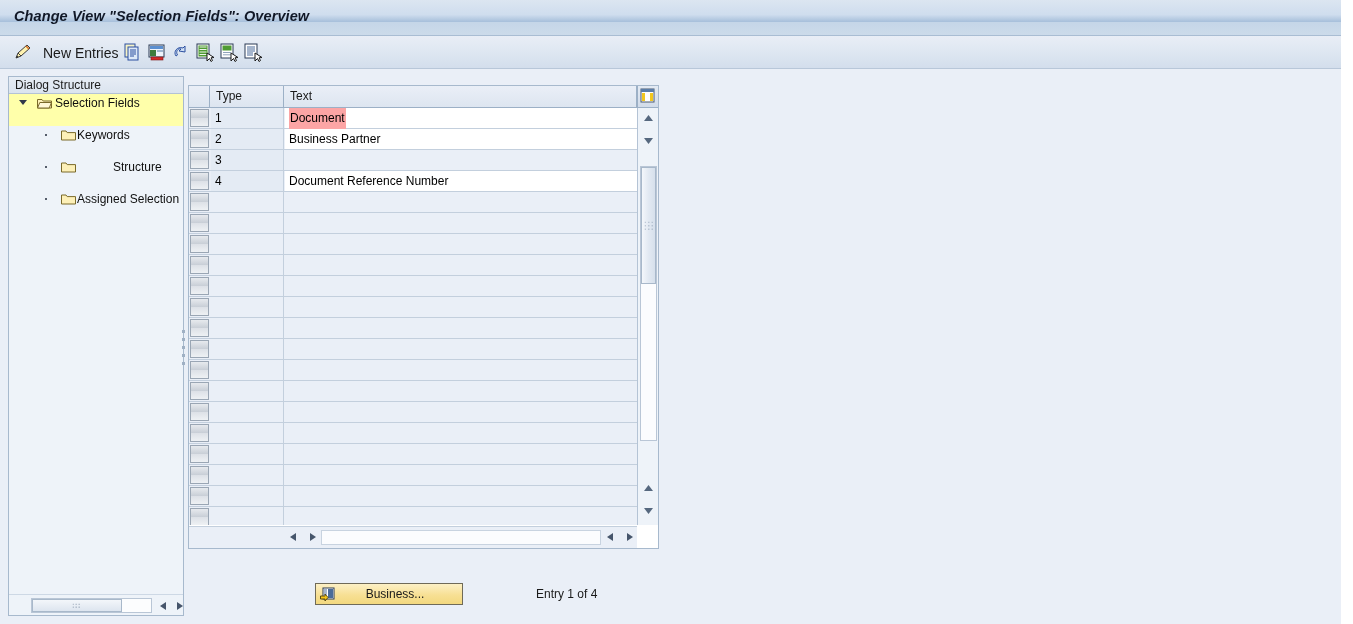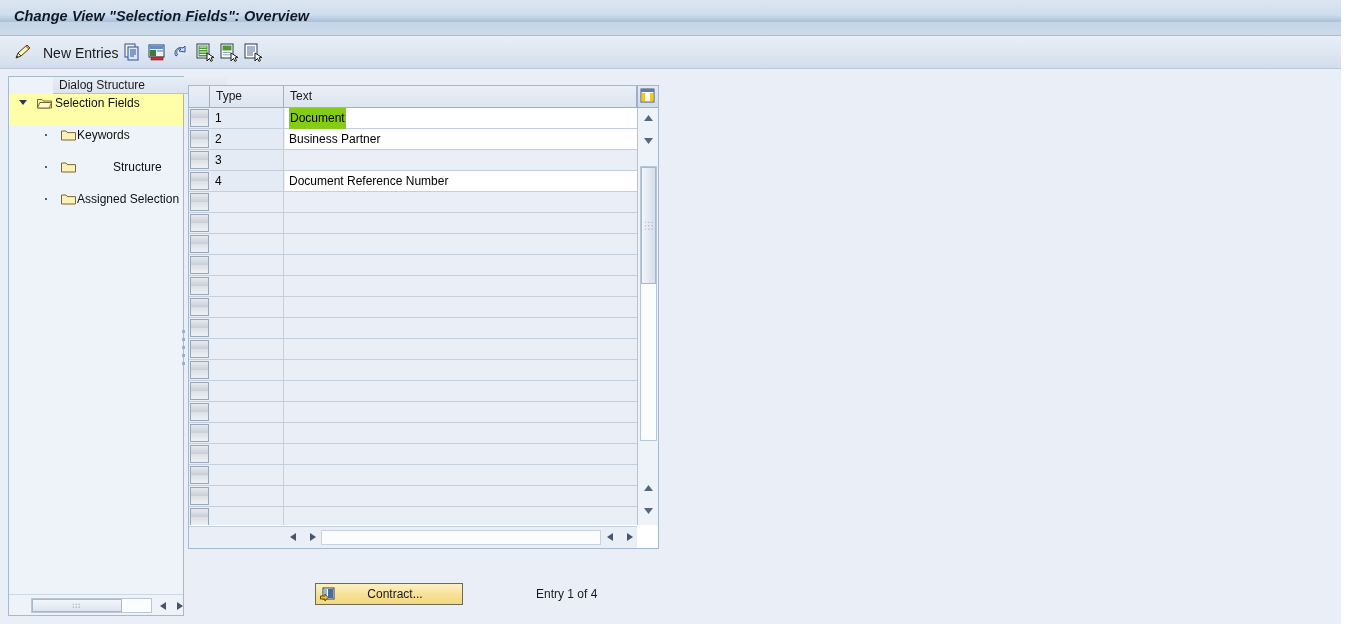--- a/index.html
+++ b/index.html
@@ -91,21 +91,20 @@
   .tree-header {
     position: absolute;
     left: 0; top: 0;
     width: 174px; height: 17px;
     background: linear-gradient(to bottom, #e7edf5 0%, #dbe4ef 100%);
     border-bottom: 1px solid #b4c3d5;
     font-size: 12px;
     color: #1a1a1a;
     padding: 1px 0 0 6px;
     white-space: nowrap;
-    margin-left: 44px;
   }
   .tree-body {
     position: absolute;
     left: 0; top: 17px;
     width: 174px; height: 500px;
     background: #eef3f9;
     overflow: hidden;
   }
   .tree-row {
     position: relative;
@@ -280,21 +279,21 @@
     right: 0; height: 20px;
     line-height: 20px;
     padding-left: 4px;
     font-size: 12px;
     white-space: nowrap;
   }
   .trow.filled .type,
   .trow.filled .text { background: #ffffff; }
   .trow.filled .type { background: #e4ebf4; }
   .sel-text {
-    background: #84cc16;
+    background: #fca5a5;
     padding: 16px 1px;
   }
 
   
   .v-scroll {
     position: absolute;
     right: 0; top: 22px;
     width: 21px; height: 417px;
     background: #eef3f9;
     border-left: 1px solid #b4c3d5;
@@ -715,18 +714,18 @@
 
   <div class="position-btn">
     <span class="pb-icon">
       <svg width="16" height="15" viewBox="0 0 16 15">
         <rect x="3" y="1" width="11" height="11" fill="#ffffff" stroke="#2b3a55" stroke-width="1"></rect>
         <rect x="8" y="2" width="5" height="9" fill="#4a6b99"></rect>
         <path d="M4 3h3M4 5h3M4 7h3" stroke="#4a6b99" stroke-width="1"></path>
         <path d="M0.5 9 L5 9 L5 7 L8 10.5 L5 14 L5 12 L0.5 12 Z" fill="#f5c518" stroke="#5a4a10" stroke-width="1"></path>
       </svg>
     </span>
-    <span class="pb-label">Contract...</span>
+    <span class="pb-label">Business...</span>
   </div>
 
   <div class="entry-status">Entry 1 of 4</div>
 
 </div>
 
 </body></html>

